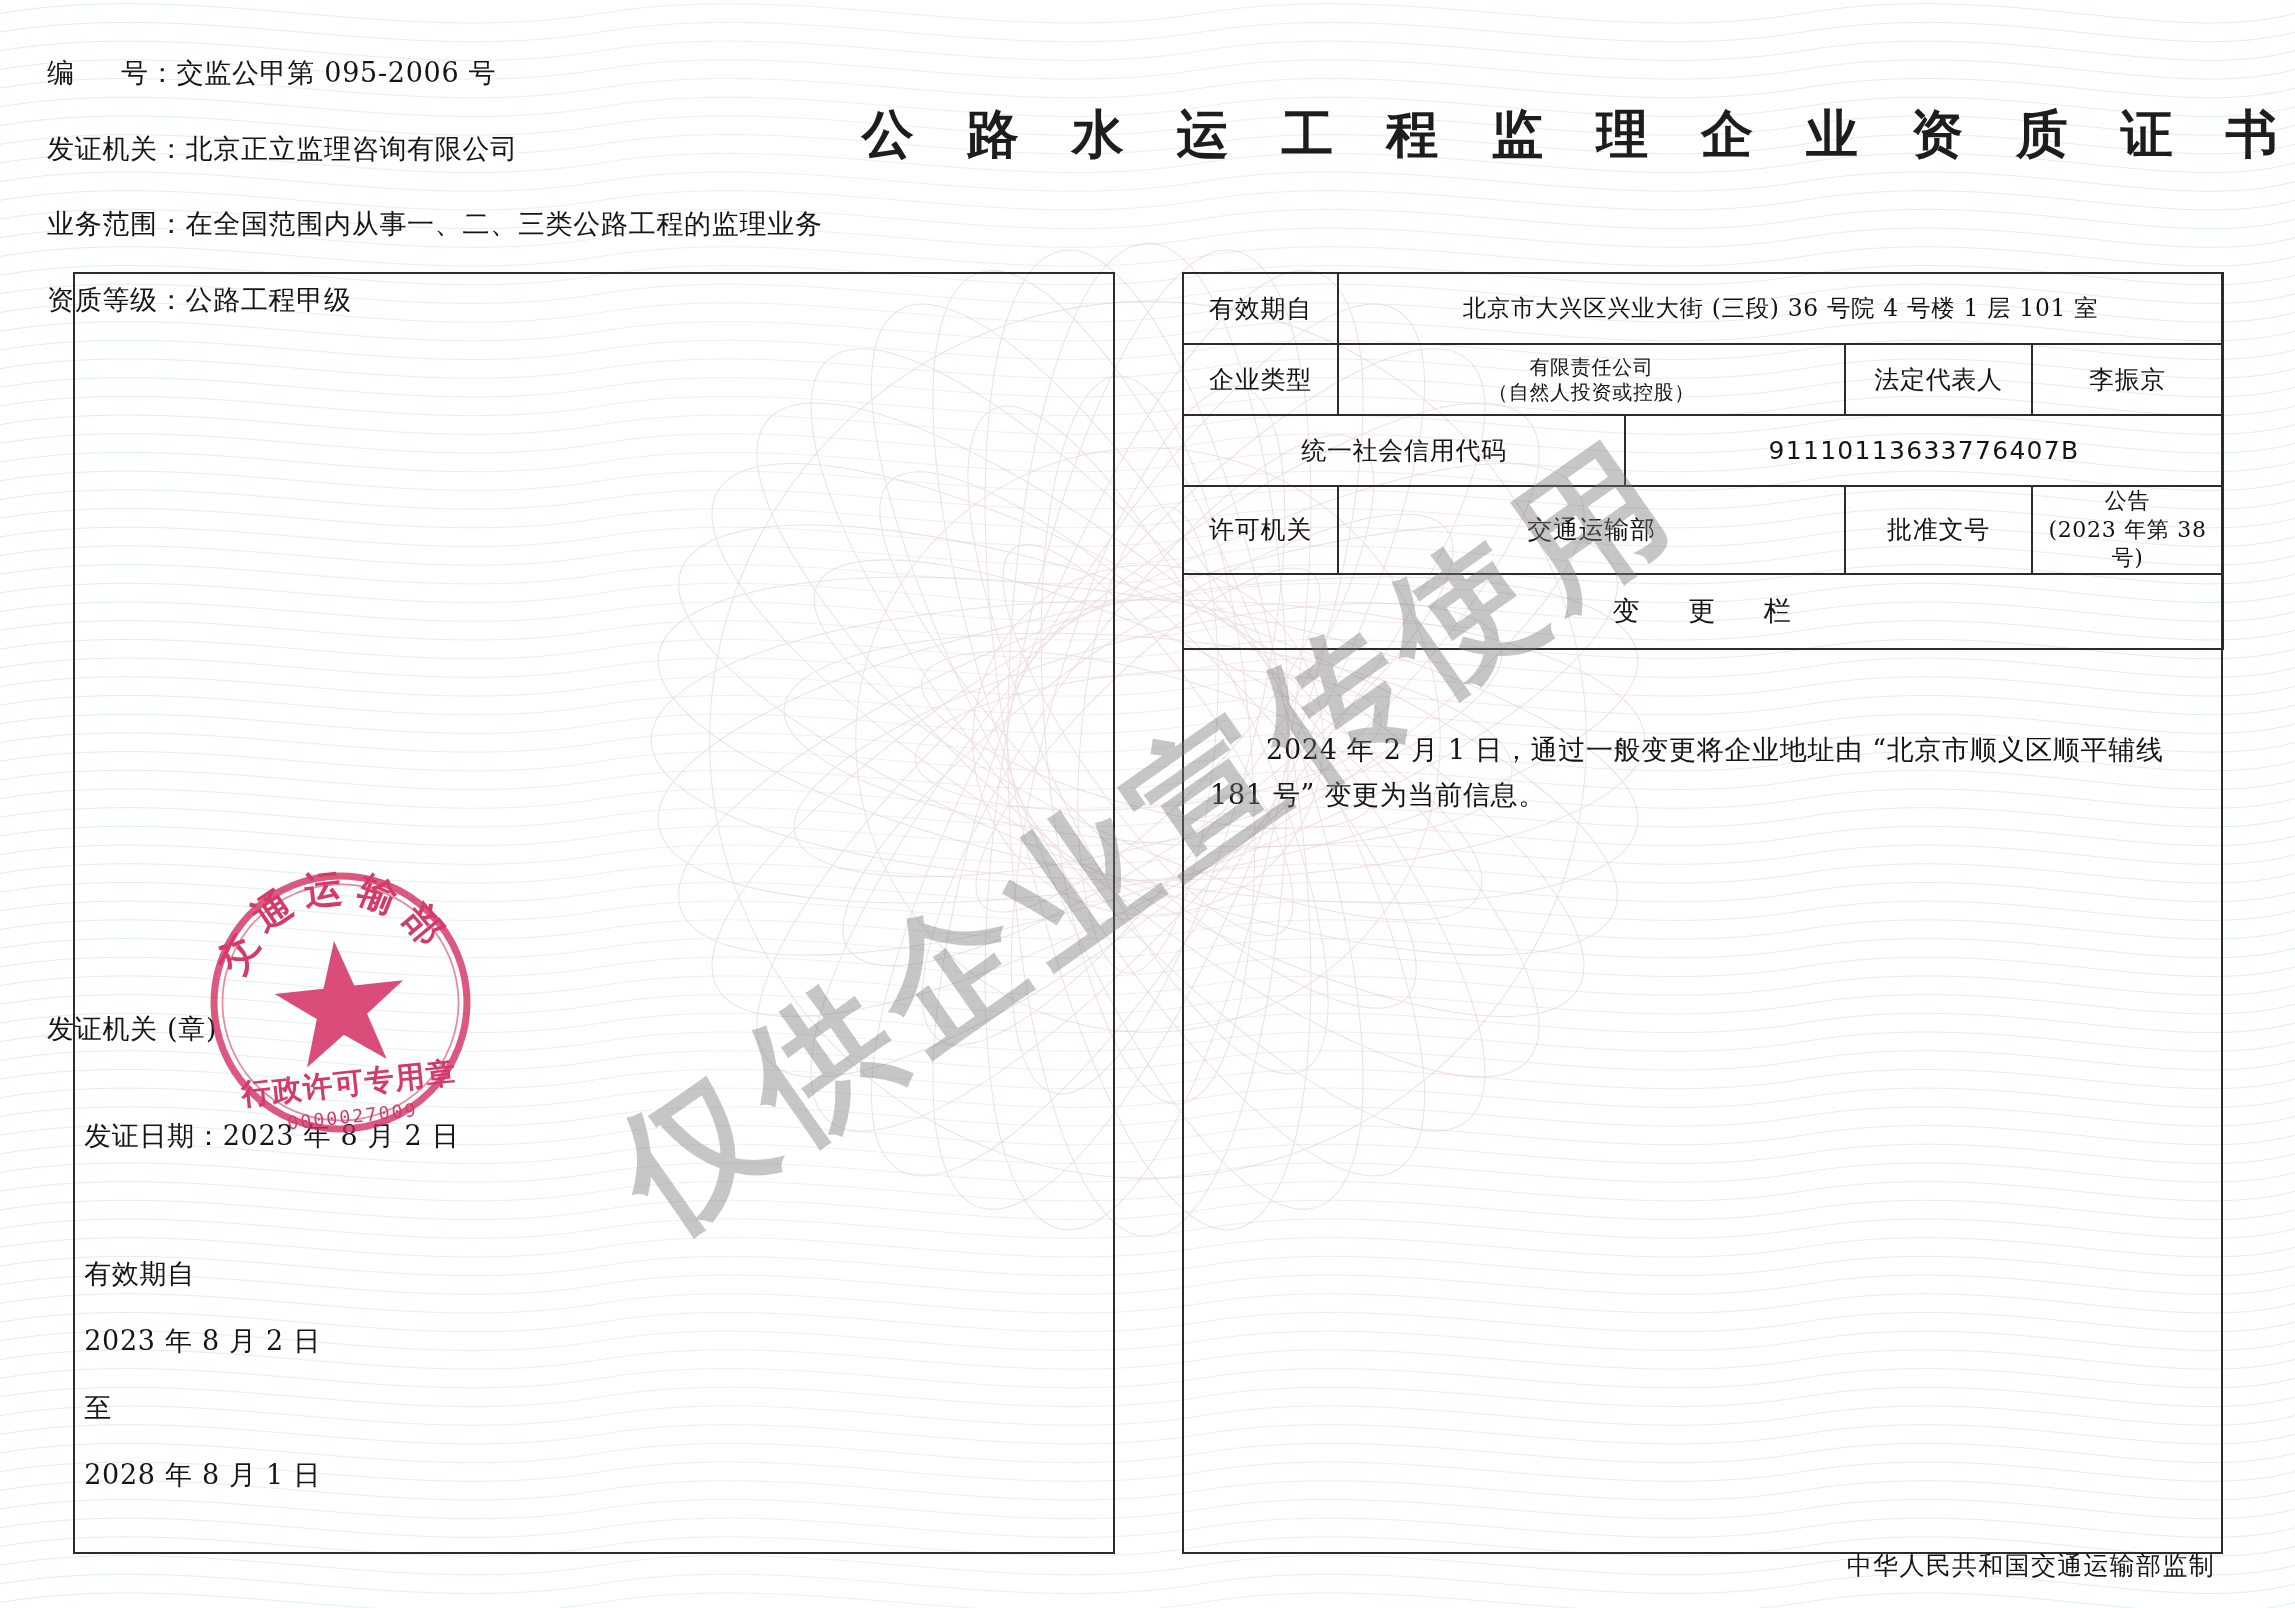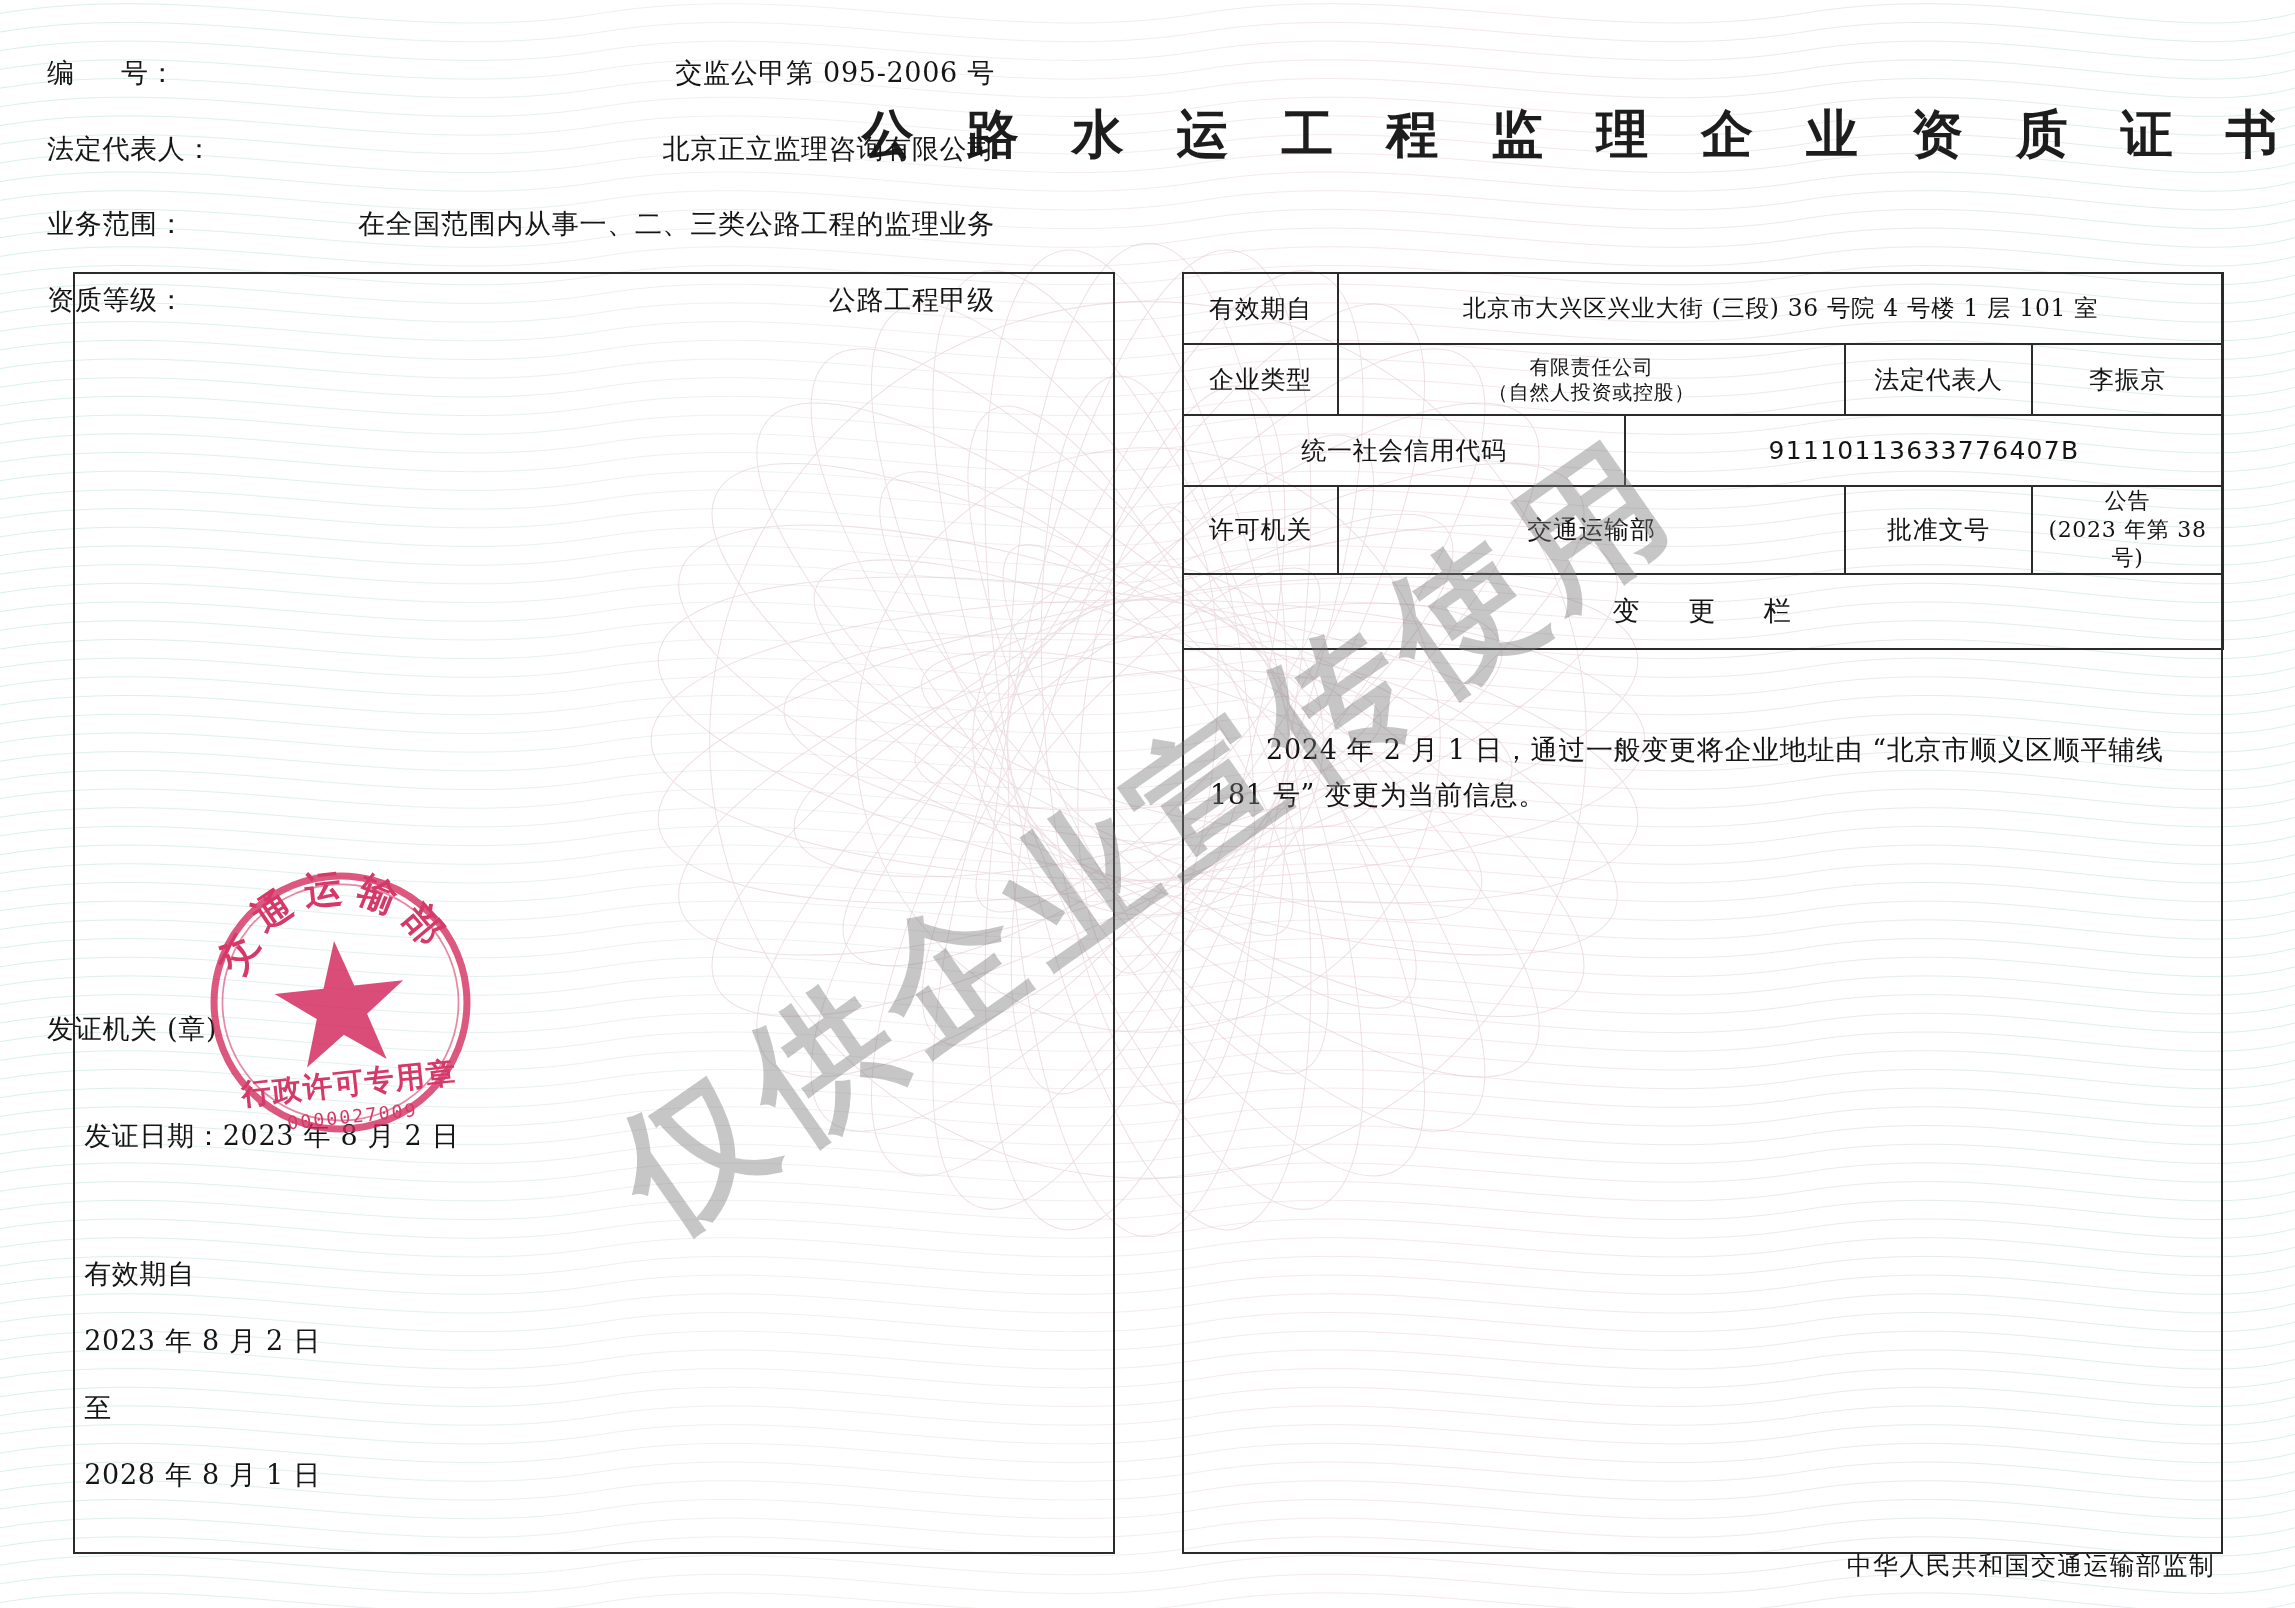--- a/index.html
+++ b/index.html
@@ -89,21 +89,20 @@
     line-height: 1.5;
   }
   .lrow .lbl {
     flex: 0 0 auto;
     white-space: pre;
     letter-spacing: 0.7px;
   }
   .lrow .val {
     flex: 1 1 auto;
     letter-spacing: 0.7px;
-    text-align: right;
   }
 
   .issuer-block {
     position: absolute;
     left: 47px;
     top: 968px;
     width: 948px;
     z-index: 6;
     margin-top: 43px;
   }
@@ -360,21 +359,21 @@
 <div class="title">公 路 水 运 工 程 监 理 企 业 资 质 证 书</div>
 
 <div class="panel panel-left"></div>
 
 <div class="left-rows">
   <div class="lrow">
     <span class="lbl">编     号：</span>
     <span class="val">交监公甲第 095-2006 号</span>
   </div>
   <div class="lrow">
-    <span class="lbl">法定代表人：</span>
+    <span class="lbl">发证机关：</span>
     <span class="val">北京正立监理咨询有限公司</span>
   </div>
   <div class="lrow">
     <span class="lbl">业务范围：</span>
     <span class="val">在全国范围内从事一、二、三类公路工程的监理业务</span>
   </div>
   <div class="lrow">
     <span class="lbl">资质等级：</span>
     <span class="val">公路工程甲级</span>
   </div>

